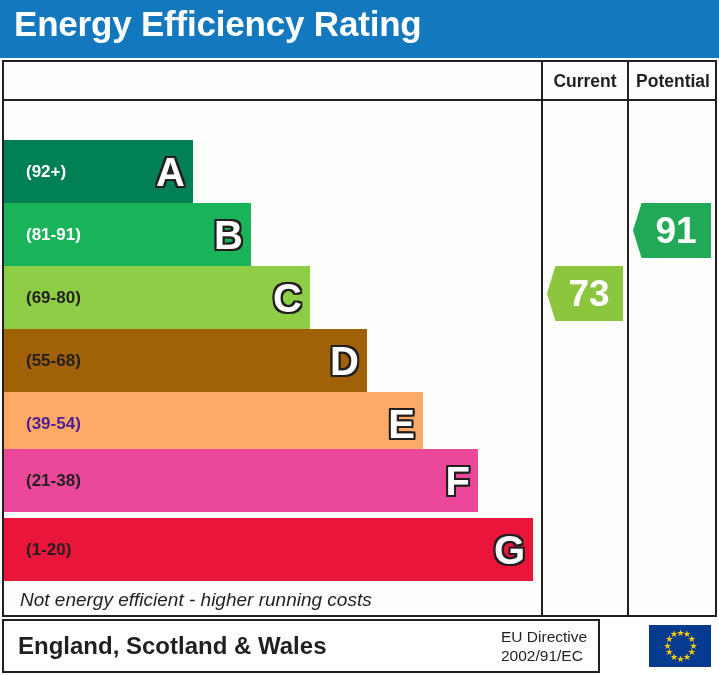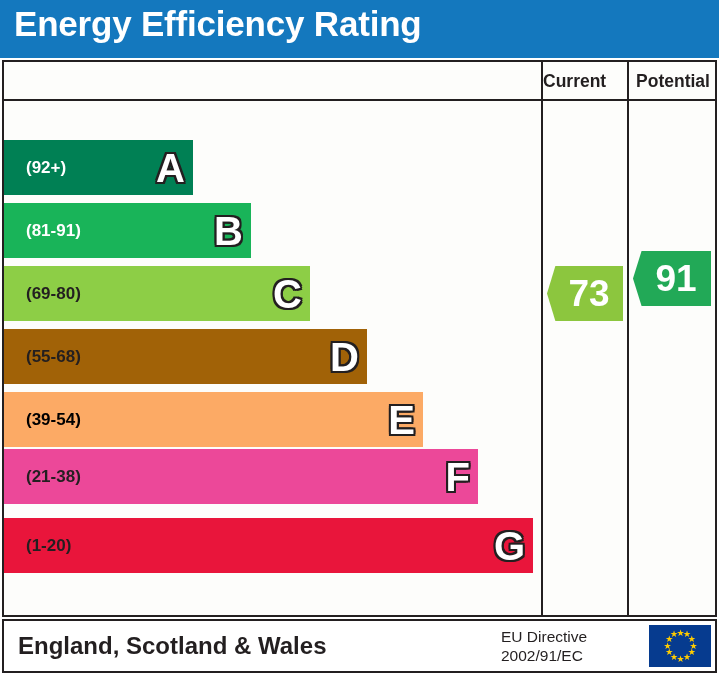--- a/index.html
+++ b/index.html
@@ -42,36 +42,36 @@
     position:absolute;top:60px;width:2px;height:557px;background:#231f20;
   }
   .vdiv.v1{left:541px;}
   .vdiv.v2{left:627px;}
 
   .col-head{
     position:absolute;top:69px;height:24px;
     font-size:17.5px;font-weight:bold;color:#231f20;
     text-align:center;line-height:24px;
   }
-  .col-head.current{left:543px;width:60px;}
+  .col-head.current{left:543px;width:84px;}
   .col-head.potential{left:629px;width:88px;}
 
   
   .caption{
     position:absolute;left:20px;
     font-style:italic;font-size:19px;color:#231f20;
     white-space:nowrap;
   }
   .caption.top{top:109px;}
   .caption.bottom{top:589px;}
 
   
   .band{
     position:absolute;left:4px;
-    height:55px;
+    height:63px;
   }
   .band .range{
     position:absolute;left:22px;top:50%;
     transform:translateY(-50%);
     font-size:17px;font-weight:bold;
     white-space:nowrap;
   }
   .band .letter{
     position:absolute;right:8px;top:50%;
     transform:translateY(-50%);
@@ -92,21 +92,21 @@
     display:flex;align-items:center;justify-content:center;
     color:#ffffff;font-size:37px;font-weight:bold;
     clip-path:polygon(11% 0%, 100% 0%, 100% 100%, 11% 100%, 0% 50%);
     padding-left:8px;
     box-sizing:border-box;
   }
 
   
   .footer{
     position:absolute;left:2px;top:619px;
-    width:715px;height:54px;
+    width:598px;height:54px;
     box-sizing:border-box;
     border:2px solid #231f20;
     background:#ffffff;
   }
   .footer .region{
     position:absolute;left:14px;top:50%;transform:translateY(-50%);
     font-size:24px;font-weight:bold;color:#231f20;white-space:nowrap;
   }
   .footer .directive{
     position:absolute;left:497px;top:50%;transform:translateY(-50%);
@@ -132,55 +132,56 @@
   </div>
 
   <div class="grid"></div>
   <div class="hdr-sep"></div>
   <div class="vdiv v1"></div>
   <div class="vdiv v2"></div>
 
   <div class="col-head current">Current</div>
   <div class="col-head potential">Potential</div>
 
+  <div class="caption bottom">Not energy efficient - higher running costs</div>
 
   <div id="bands-host">
       <div class="band" style="top: 140px; width: 189px; background: rgb(0, 128, 84);">
         <span class="range" style="color: rgb(255, 255, 255);">(92+)</span>
         <span class="letter">A</span>
       </div>
       <div class="band" style="top: 203px; width: 247px; background: rgb(25, 180, 89);">
         <span class="range" style="color: rgb(255, 255, 255);">(81-91)</span>
         <span class="letter">B</span>
       </div>
       <div class="band" style="top: 266px; width: 306px; background: rgb(141, 206, 70);">
         <span class="range" style="color: rgb(35, 31, 32);">(69-80)</span>
         <span class="letter">C</span>
       </div>
       <div class="band" style="top: 329px; width: 363px; background: #a16207;">
         <span class="range" style="color: rgb(35, 31, 32);">(55-68)</span>
         <span class="letter">D</span>
       </div>
       <div class="band" style="top: 392px; width: 419px; background: rgb(252, 170, 101);">
-        <span class="range" style="color: #000000;">(39-54)</span>
+        <span class="range" style="color: #4c1d95;">(39-54)</span>
         <span class="letter">E</span>
       </div>
       <div class="band" style="top: 449px; width: 474px; background: #ec4899;">
         <span class="range" style="color: rgb(35, 31, 32);">(21-38)</span>
         <span class="letter">F</span>
       </div>
       <div class="band" style="top: 518px; width: 529px; background: rgb(233, 21, 59);">
         <span class="range" style="color: rgb(35, 31, 32);">(1-20)</span>
         <span class="letter">G</span>
       </div>
     </div>
 
   <div id="ratings-host">
       <div class="rating" style="left: 547px; width: 76px; top: 266px; background: rgb(140, 198, 62);">73</div>
-      <div class="rating" style="left: 633px; width: 78px; top: 203px; background: rgb(34, 169, 87); margin-top: 48px;">91</div>
+      <div class="rating" style="left: 633px; width: 78px; top: 203px; background: rgb(34, 169, 87);">91</div>
     </div>
 
   <div class="footer">
     <div class="region">England, Scotland &amp; Wales</div>
     <div class="directive">
       <div>EU Directive</div>
       <div>2002/91/EC</div>
     </div>
     <div class="eu-flag" id="eu-flag">
         <span class="star" style="left: 27.5px; top: 4.5px;">★</span>

